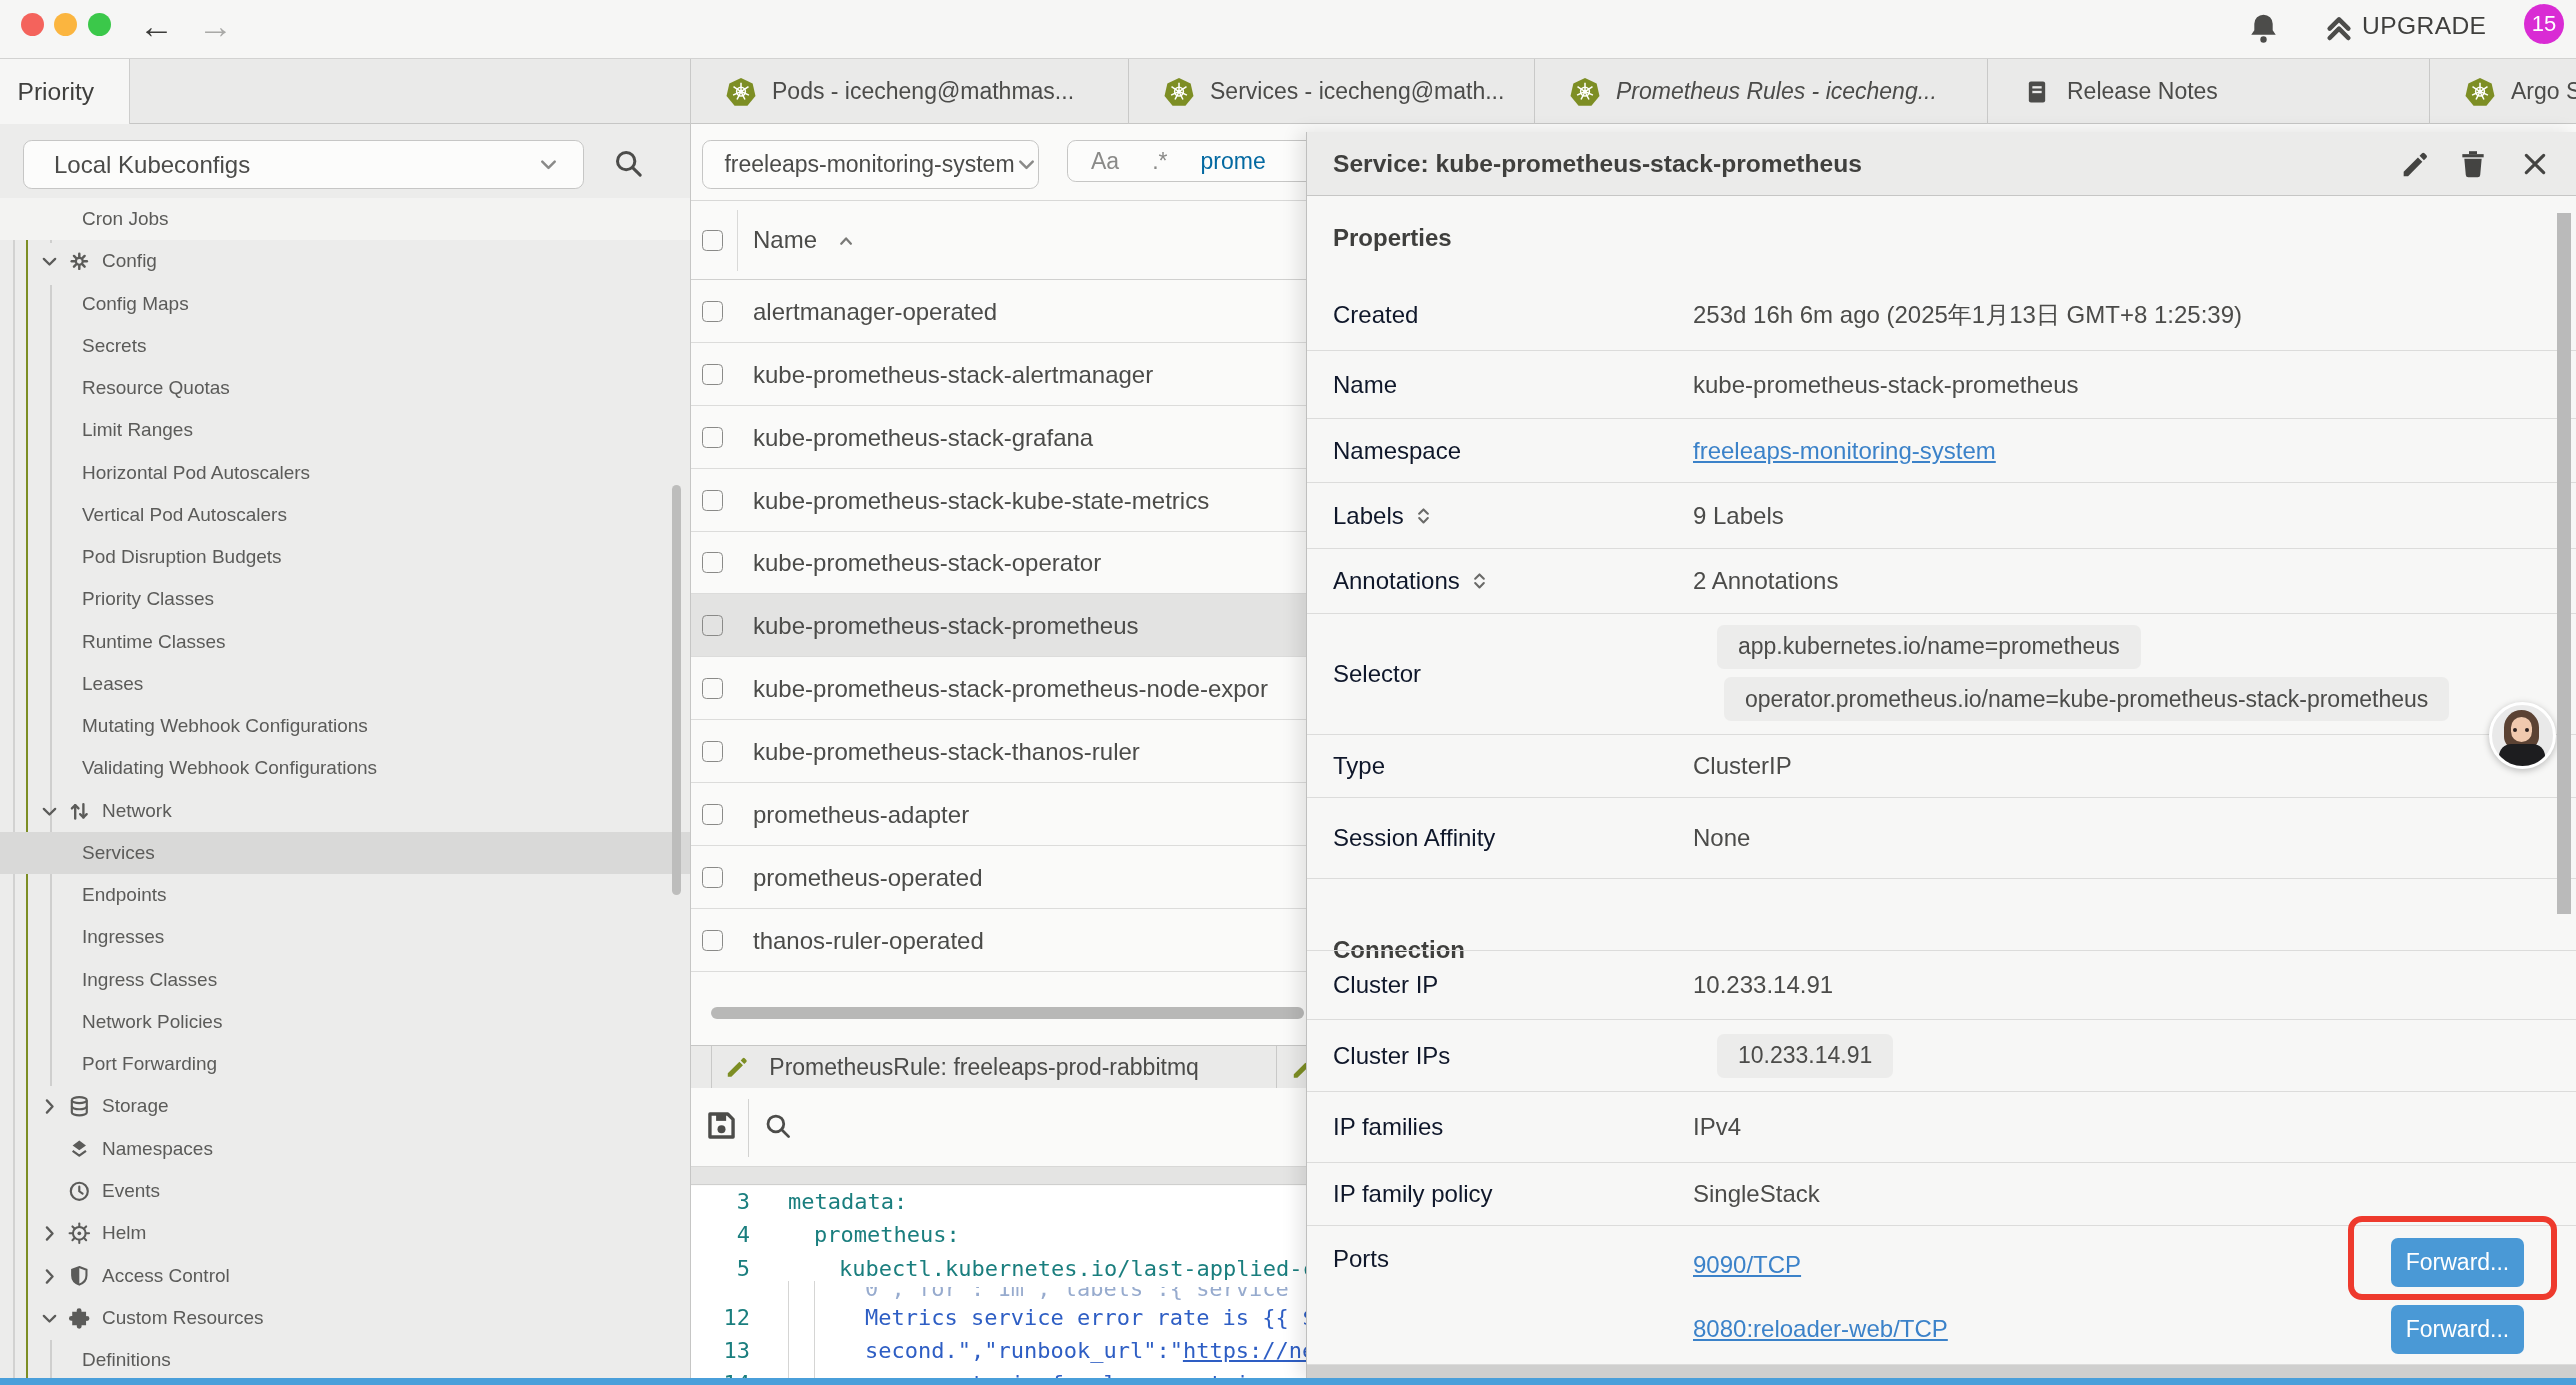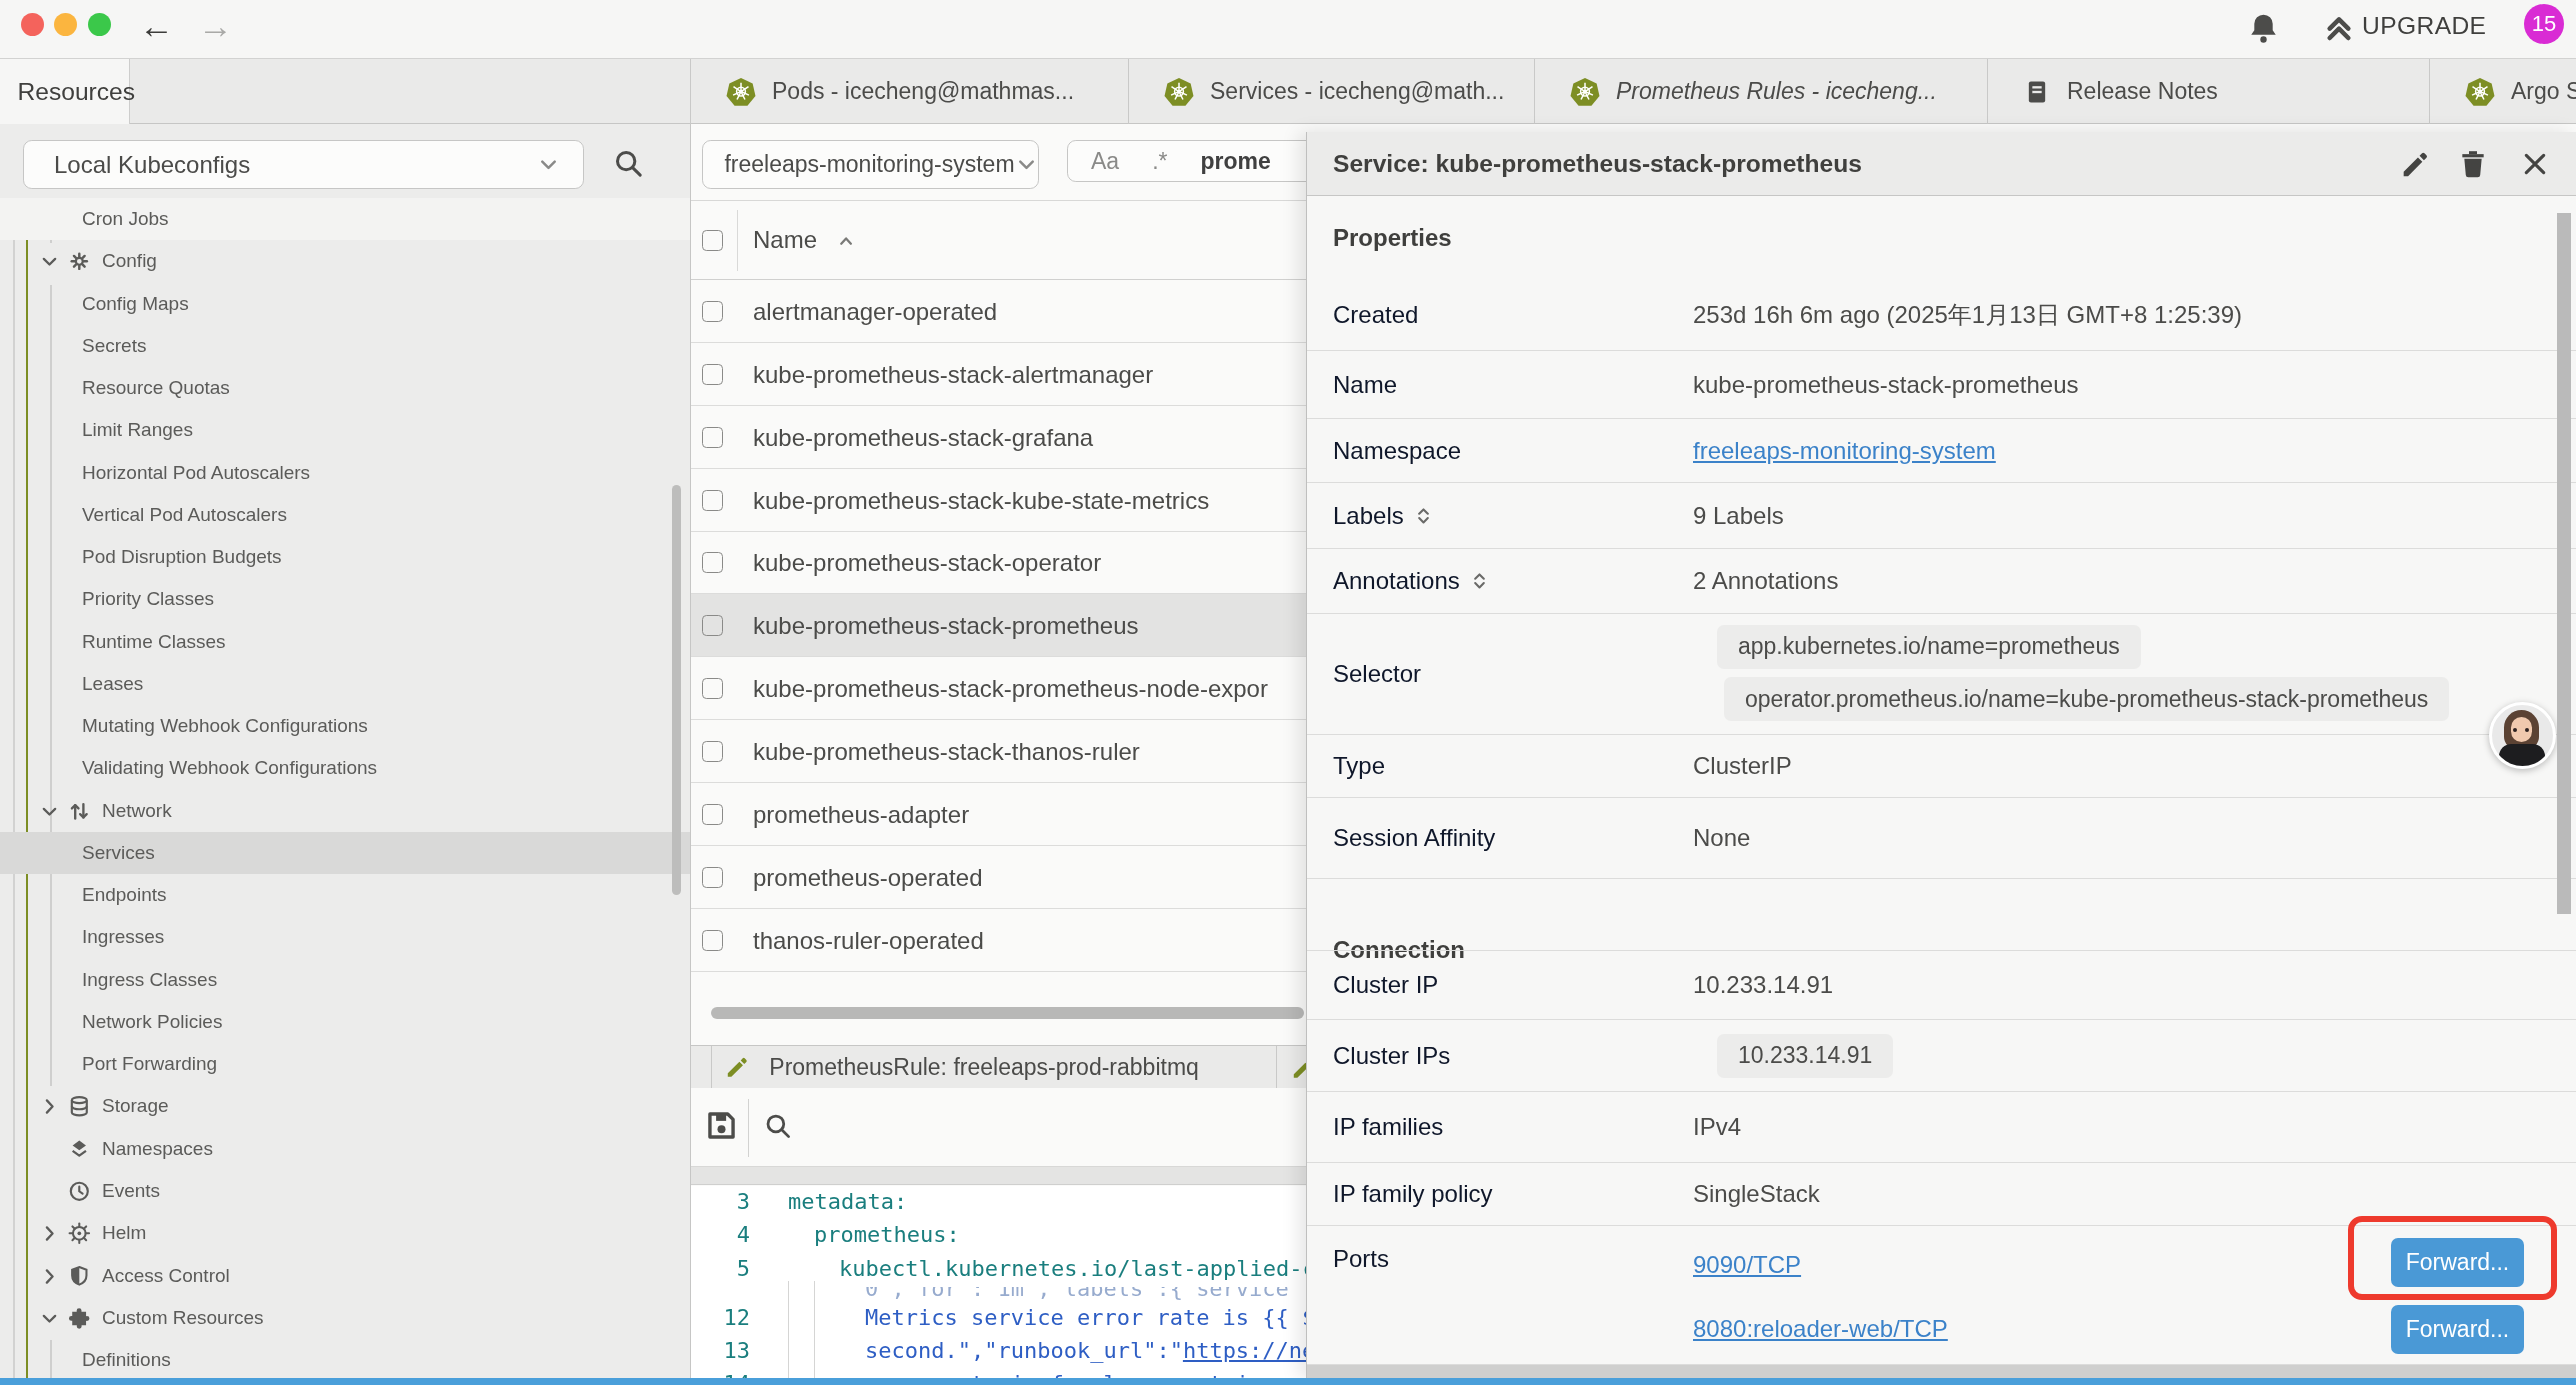--- a/index.html
+++ b/index.html
@@ -54,21 +54,21 @@
   #mid-controls{position:absolute;left:0;top:0;width:616px;height:77px;border-bottom:0.9px solid #d8d8d7;box-sizing:border-box;}
   #ns-select{position:absolute;left:11.4px;top:16px;width:337px;height:49px;background:#fcfcfb;
              border:0.9px solid #c6c6c5;border-radius:8.8px;box-sizing:border-box;display:flex;align-items:center;
              font-size:23px;color:#4b4b49;}
   #ns-select .sel-label{margin-left:21px;flex:1;white-space:nowrap;}
   #ns-select .sel-chev{margin-right:17.5px;display:flex;}
   #mid-search{position:absolute;left:376px;top:16px;width:263px;height:42px;background:#fcfcfb;
               border:0.9px solid #c6c6c5;border-radius:8.8px;box-sizing:border-box;display:flex;align-items:center;
               gap:33px;padding-left:23px;font-size:23px;}
   #mid-search .muted{color:#8a8a88;}
-  #mid-search .q{color:#404040;font-weight:bold;}
+  #mid-search .q{color:#0369a1;}
   #thead{position:absolute;left:0;top:77px;width:616px;height:79px;border-bottom:0.9px solid #d0d0cf;box-sizing:border-box;}
   .cbx{position:absolute;width:21px;height:21px;border:1.8px solid #8a8a88;border-radius:4.4px;box-sizing:border-box;}
   #thead .cbx{left:11.4px;top:29px;}
   #thead .coldiv{position:absolute;left:46px;top:8.8px;width:0.9px;height:61px;background:#d9d9d8;}
   #thead .cname{position:absolute;left:62px;top:25.4px;font-size:24px;color:#4b4b49;}
   #thead .sort{position:absolute;left:145px;top:30px;display:flex;}
   #svc-rows{position:absolute;left:0;top:156px;width:616px;}
   .srow{position:absolute;left:0;width:616px;height:63px;border-bottom:0.9px solid #dcdcdb;box-sizing:border-box;
         font-size:24px;color:#4b4b49;white-space:nowrap;}
   .srow.sel{background:#e3e3e2;}
@@ -149,21 +149,21 @@
             <polyline points="5,19.5 12,12.5 19,19.5"></polyline>
           </g>
         </svg>
       </span>
     <div id="upgrade-label">UPGRADE</div>
     <div id="badge">15</div>
   </div>
 
   <div id="tabstrip">
     <div id="navtab">
-      <span>Resources</span>
+      <span>Priority</span>
     </div>
   <div class="tab" style="left: 690px; width: 438px;">
         <span class="icon">
           <svg width="30" height="30" viewBox="0 0 34 34" fill="none">
             <polygon points="17,1 30.2,7.4 33.4,21.4 24.3,32.6 9.7,32.6 0.6,21.4 3.8,7.4" fill="#7d8e24"></polygon>
             <g stroke="#fff" stroke-width="1.7">
               <circle cx="17" cy="16.5" r="5"></circle>
               <line x1="17" y1="16.5" x2="17" y2="6.5"></line>
               <line x1="17" y1="16.5" x2="25.5" y2="11"></line>
               <line x1="17" y1="16.5" x2="26" y2="20.5"></line>

